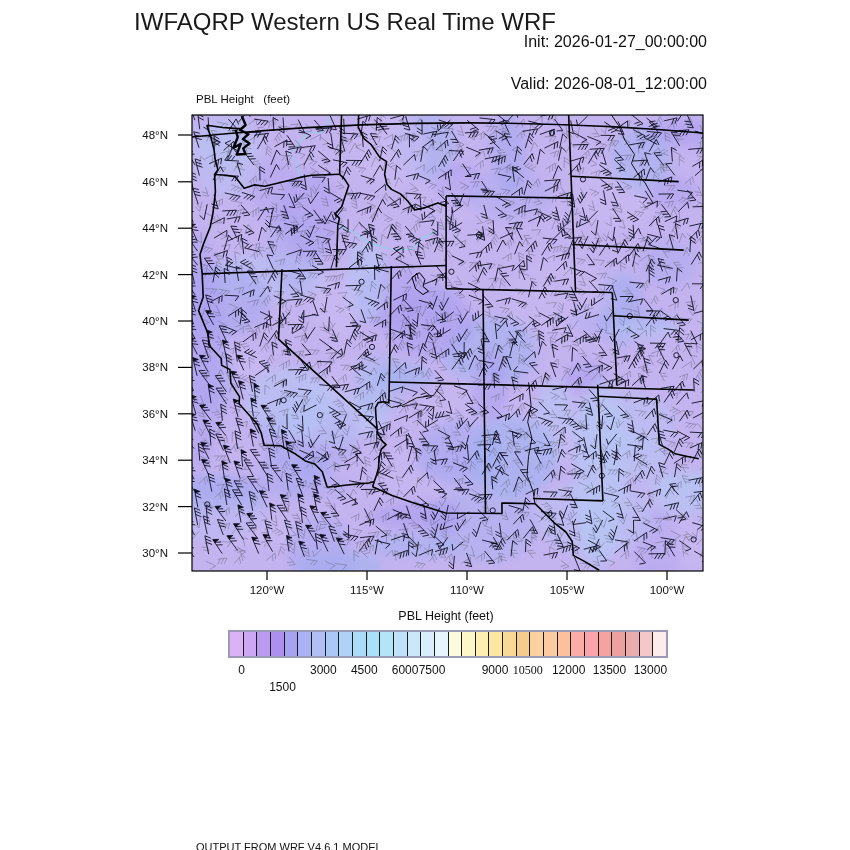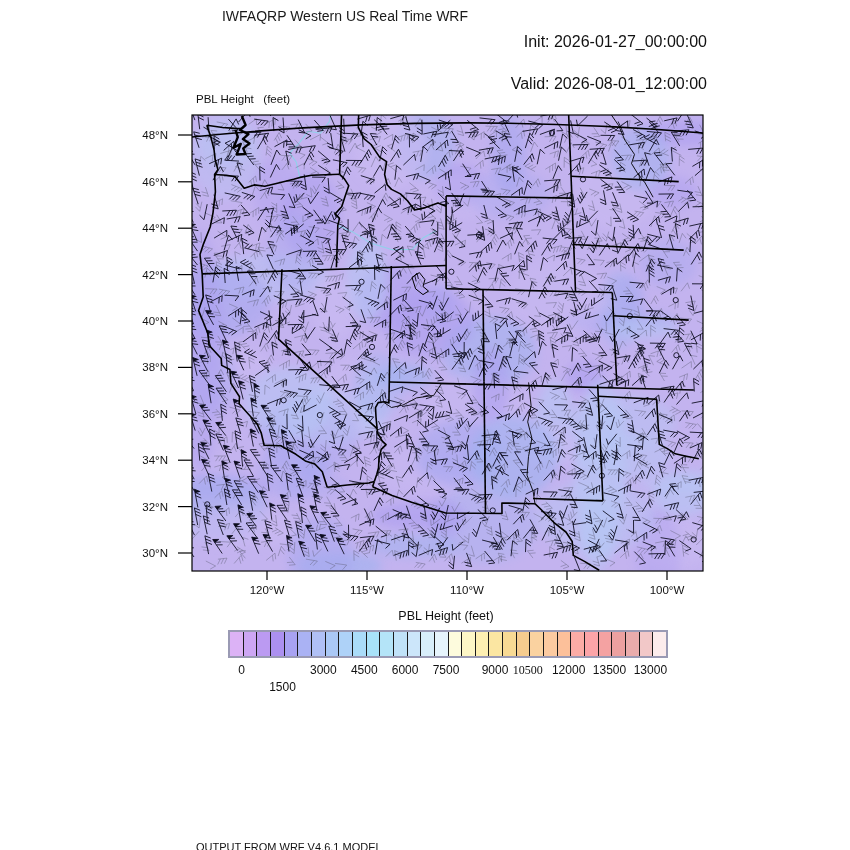--- a/index.html
+++ b/index.html
@@ -1,18 +1,18 @@
 <!DOCTYPE html>
 <html><head>
 <meta charset="utf-8">
 <style>
   html,body{margin:0;padding:0;background:#ffffff;}
   body{width:850px;height:850px;position:relative;font-family:"Liberation Sans",sans-serif;color:#111;}
   .page{position:absolute;inset:0;}
-  .title{position:absolute;left:345px;top:8px;transform:translateX(-50%);font-size:14px;white-space:nowrap;color:#1a1a1a;}
+  .title{position:absolute;left:345px;top:8px;transform:translateX(-50%);font-size:24px;white-space:nowrap;color:#1a1a1a;}
   .stamps{position:absolute;right:143px;top:7px;text-align:right;font-size:16px;line-height:14px;white-space:pre;}
   .fieldlabel{position:absolute;left:196px;top:64px;font-size:11.5px;line-height:14px;white-space:pre;}
   .mapsvg{position:absolute;left:0;top:0;}
   .mapsvg text{font-family:"Liberation Sans",sans-serif;font-size:11.5px;fill:#111;}
   .cbar-title{position:absolute;left:446px;top:609px;transform:translateX(-50%);font-size:12.5px;white-space:nowrap;}
   .cbar{position:absolute;left:228px;top:630px;width:436px;height:24px;display:flex;border:2px solid #9a9ab4;box-shadow:inset 0 0 0 1px #1a1a1a;}
   .cbar .cell{flex:1 1 0;border-right:1px solid #1a1a1a;}
   .cbar .cell:last-child{border-right:none;}
   .cbar-labels{position:absolute;left:0;top:663px;width:850px;height:16px;font-size:12px;}
   .cbar-labels span{position:absolute;transform:translateX(-50%);white-space:nowrap;}
@@ -248,21 +248,21 @@
       <div class="cell" style="background: rgb(234, 172, 172);"></div>
       <div class="cell" style="background: rgb(242, 200, 200);"></div>
       <div class="cell" style="background: rgb(252, 236, 236);"></div>
     </div>
   <div class="cbar-labels" id="cbar-labels">
       <span style="left: 241.625px;">0</span>
       <span style="left: 282.5px; margin-top: 17px;">1500</span>
       <span style="left: 323.375px;">3000</span>
       <span style="left: 364.25px;">4500</span>
       <span style="left: 405.125px;">6000</span>
-      <span style="left: 446px;">7500</span>
+      <span style="left: 432px;">7500</span>
       <span style="left: 495px;">9000</span>
       <span style="left: 527.75px; font-family: Liberation Serif, serif;">10500</span>
       <span style="left: 568.625px;">12000</span>
       <span style="left: 609.5px;">13500</span>
       <span style="left: 650.375px;">13000</span>
     </div>
 
   <div class="footer">
     <div>OUTPUT FROM WRF V4.6.1 MODEL</div>
     

